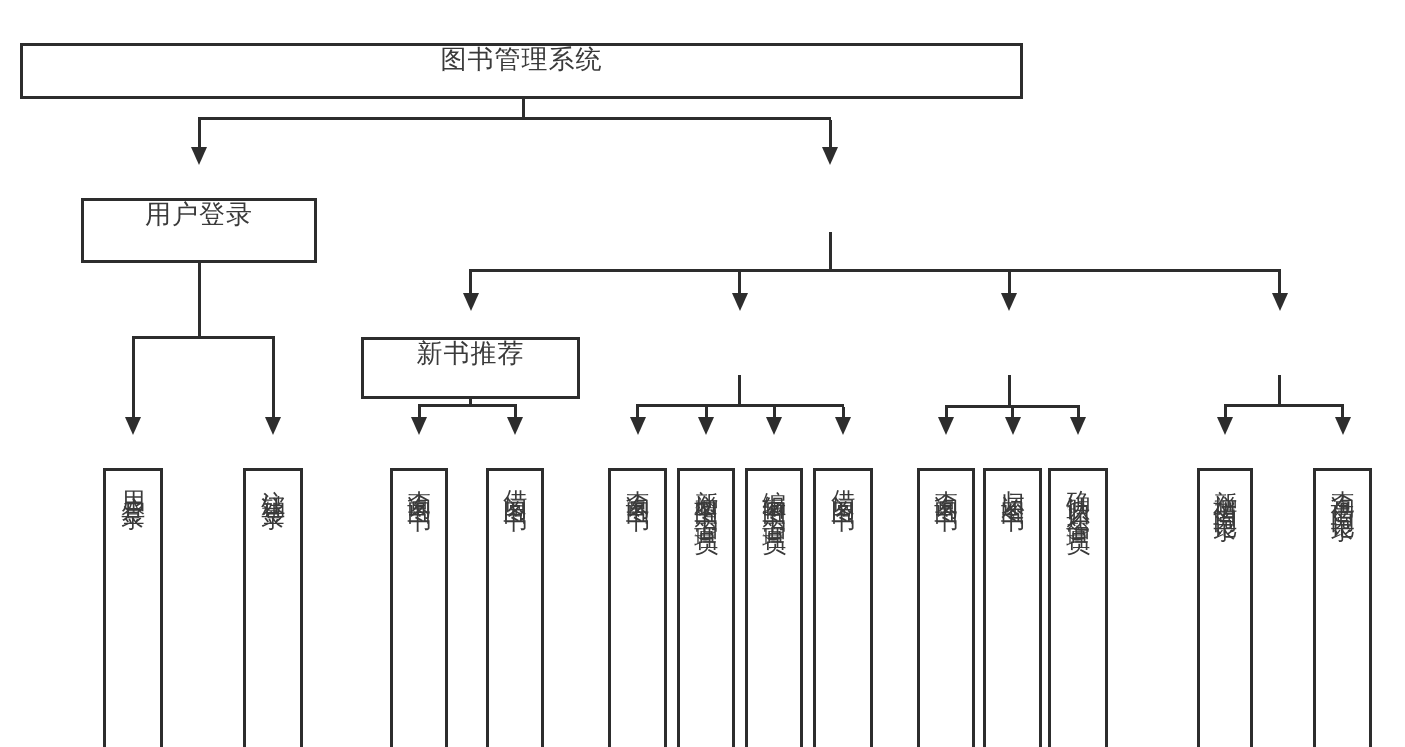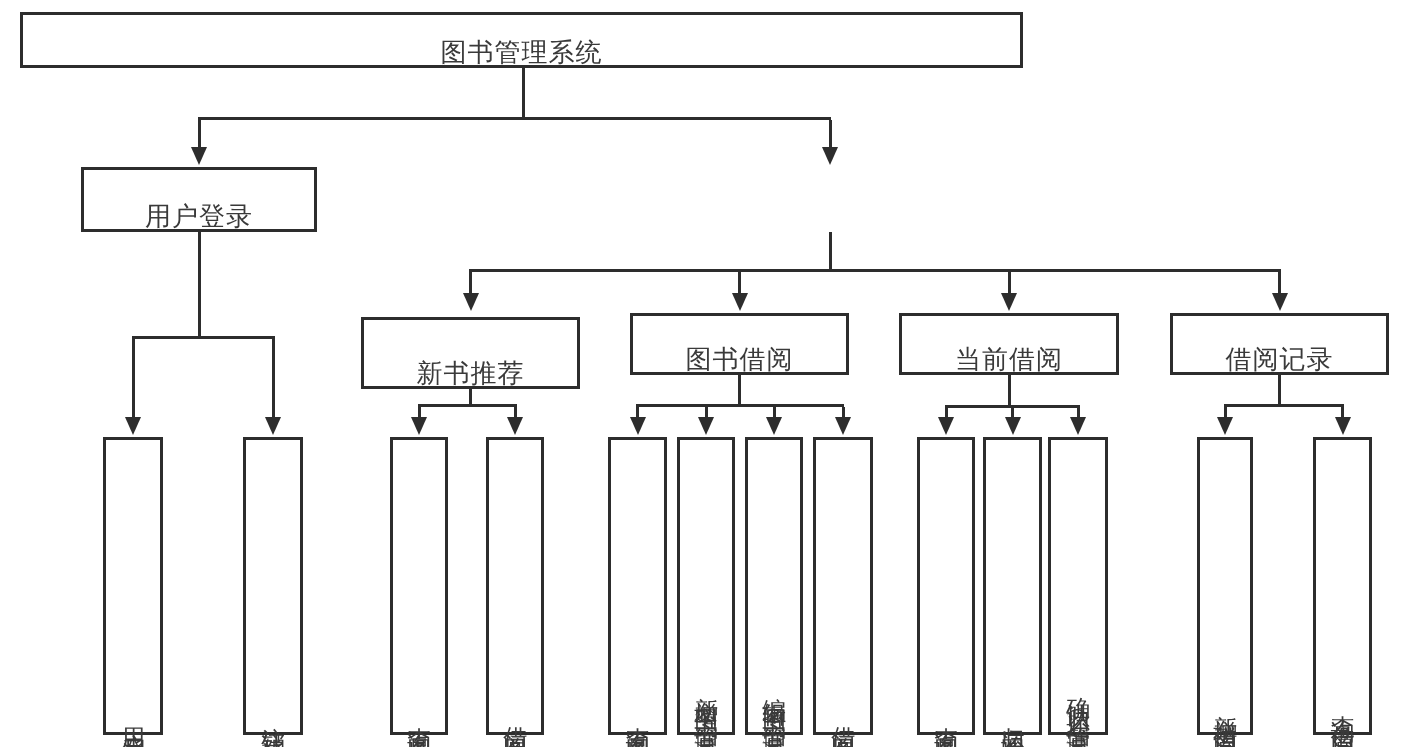--- a/index.html
+++ b/index.html
@@ -8,23 +8,24 @@
     --wm:#b6b6b6;
   }
   html,body{margin:0;padding:0;background:#ffffff;}
   body{font-family:"DejaVu Sans","Liberation Sans",sans-serif;}
   .canvas{
     position:relative;width:1405px;height:747px;background:#ffffff;overflow:hidden;
   }
   .node{
     position:absolute;box-sizing:border-box;background:#ffffff;
     border:3px solid var(--ink);
-    display:flex;align-items:flex-end;justify-content:center;
+    display:flex;align-items:flex-start;justify-content:center;
     color:var(--text);font-size:26px;letter-spacing:1px;line-height:1;
     z-index:2;
+    margin-top:31px;
   }
   .node.vert span{
     writing-mode:vertical-rl;text-orientation:mixed;
     font-size:24px;letter-spacing:6px;line-height:1.1;
   }
   .lh,.lv{position:absolute;background:var(--ink);z-index:1;}
   .lh{height:3px;}
   .lv{width:3px;}
   .arrow{
     position:absolute;width:0;height:0;z-index:1;
@@ -68,31 +69,22 @@
   <div class="lh" style="left:469px;top:269px;width:812px"></div>
   <div class="lv" style="left:469px;top:272px;height:21px"></div>
   <div class="arrow" style="left:462.5px;top:293px"></div>
   <div class="lv" style="left:738px;top:272px;height:21px"></div>
   <div class="arrow" style="left:731.5px;top:293px"></div>
   <div class="lv" style="left:1007.5px;top:272px;height:21px"></div>
   <div class="arrow" style="left:1001px;top:293px"></div>
   <div class="lv" style="left:1278px;top:272px;height:21px"></div>
   <div class="arrow" style="left:1271.5px;top:293px"></div>
 
-  <div class="node" style="left:361px;top:317px;width:219px;height:72px">
+  <div class="node" style="left:361px;top:306px;width:219px;height:62px">
     <span>新书推荐</span>
-  </div>
-  <div class="node" style="left:630px;top:313px;width:219px;height:62px">
-    <span>图书借阅</span>
-  </div>
-  <div class="node" style="left:899px;top:313px;width:220px;height:62px">
-    <span>当前借阅</span>
-  </div>
-  <div class="node" style="left:1170px;top:313px;width:219px;height:62px">
-    <span>借阅记录</span>
   </div>
 
   <div class="lv" style="left:469px;top:375px;height:29px"></div>
   <div class="lh" style="left:417.5px;top:404px;width:99px"></div>
   <div class="lv" style="left:417.5px;top:407px;height:10px"></div>
   <div class="arrow" style="left:411px;top:417px"></div>
   <div class="lv" style="left:513.5px;top:407px;height:10px"></div>
   <div class="arrow" style="left:507px;top:417px"></div>
 
   <div class="lv" style="left:738px;top:375px;height:29px"></div>

